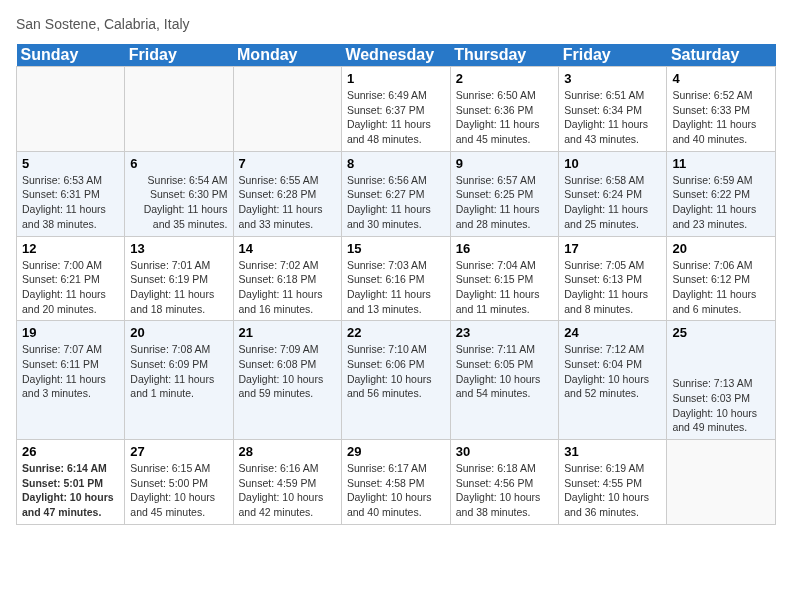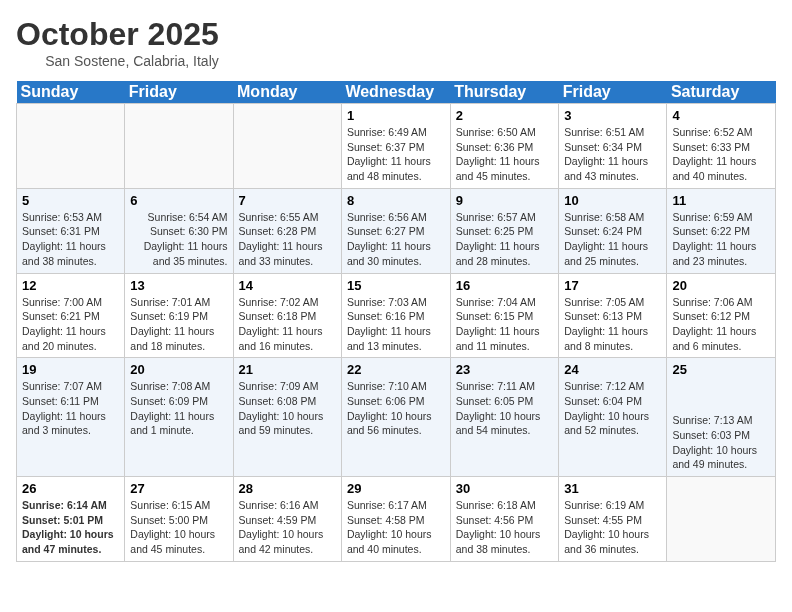--- a/index.html
+++ b/index.html
@@ -86,21 +86,20 @@
     }
     .empty-cell {
       background-color: #f9f9f9 !important;
     }
   </style>
 </head>
 <body>
 
 <div class="header">
   <div class="title-section">
-    <div class="month-title">October 2025</div>
     <div class="subtitle">San Sostene, Calabria, Italy</div>
   </div>
 </div>
 
 <table>
   <thead>
     <tr>
 
     <th>Sunday</th>
         <th>Friday</th>

